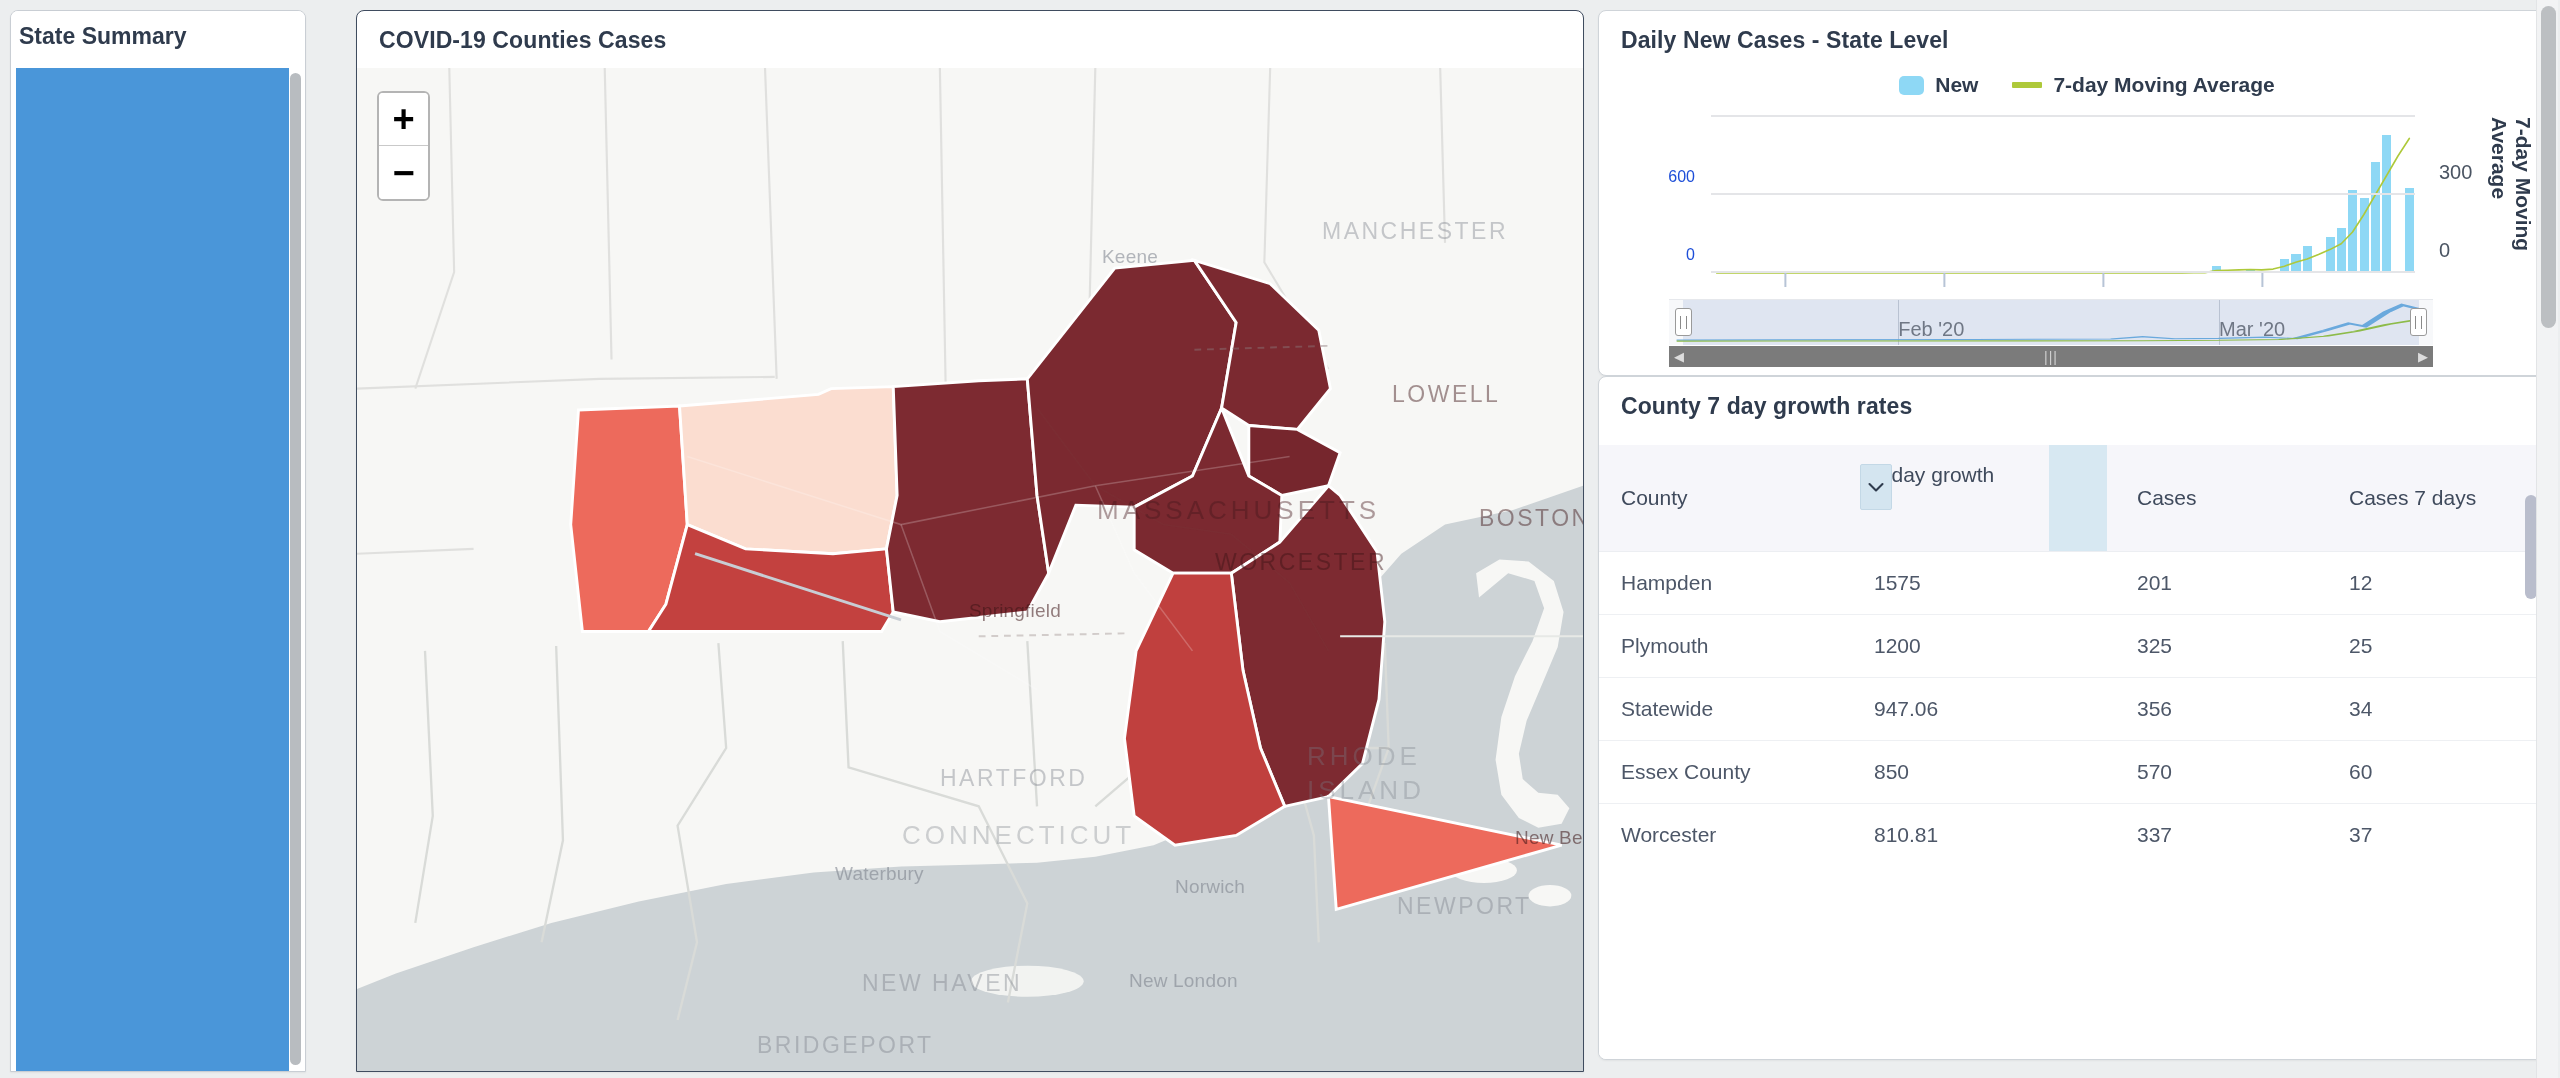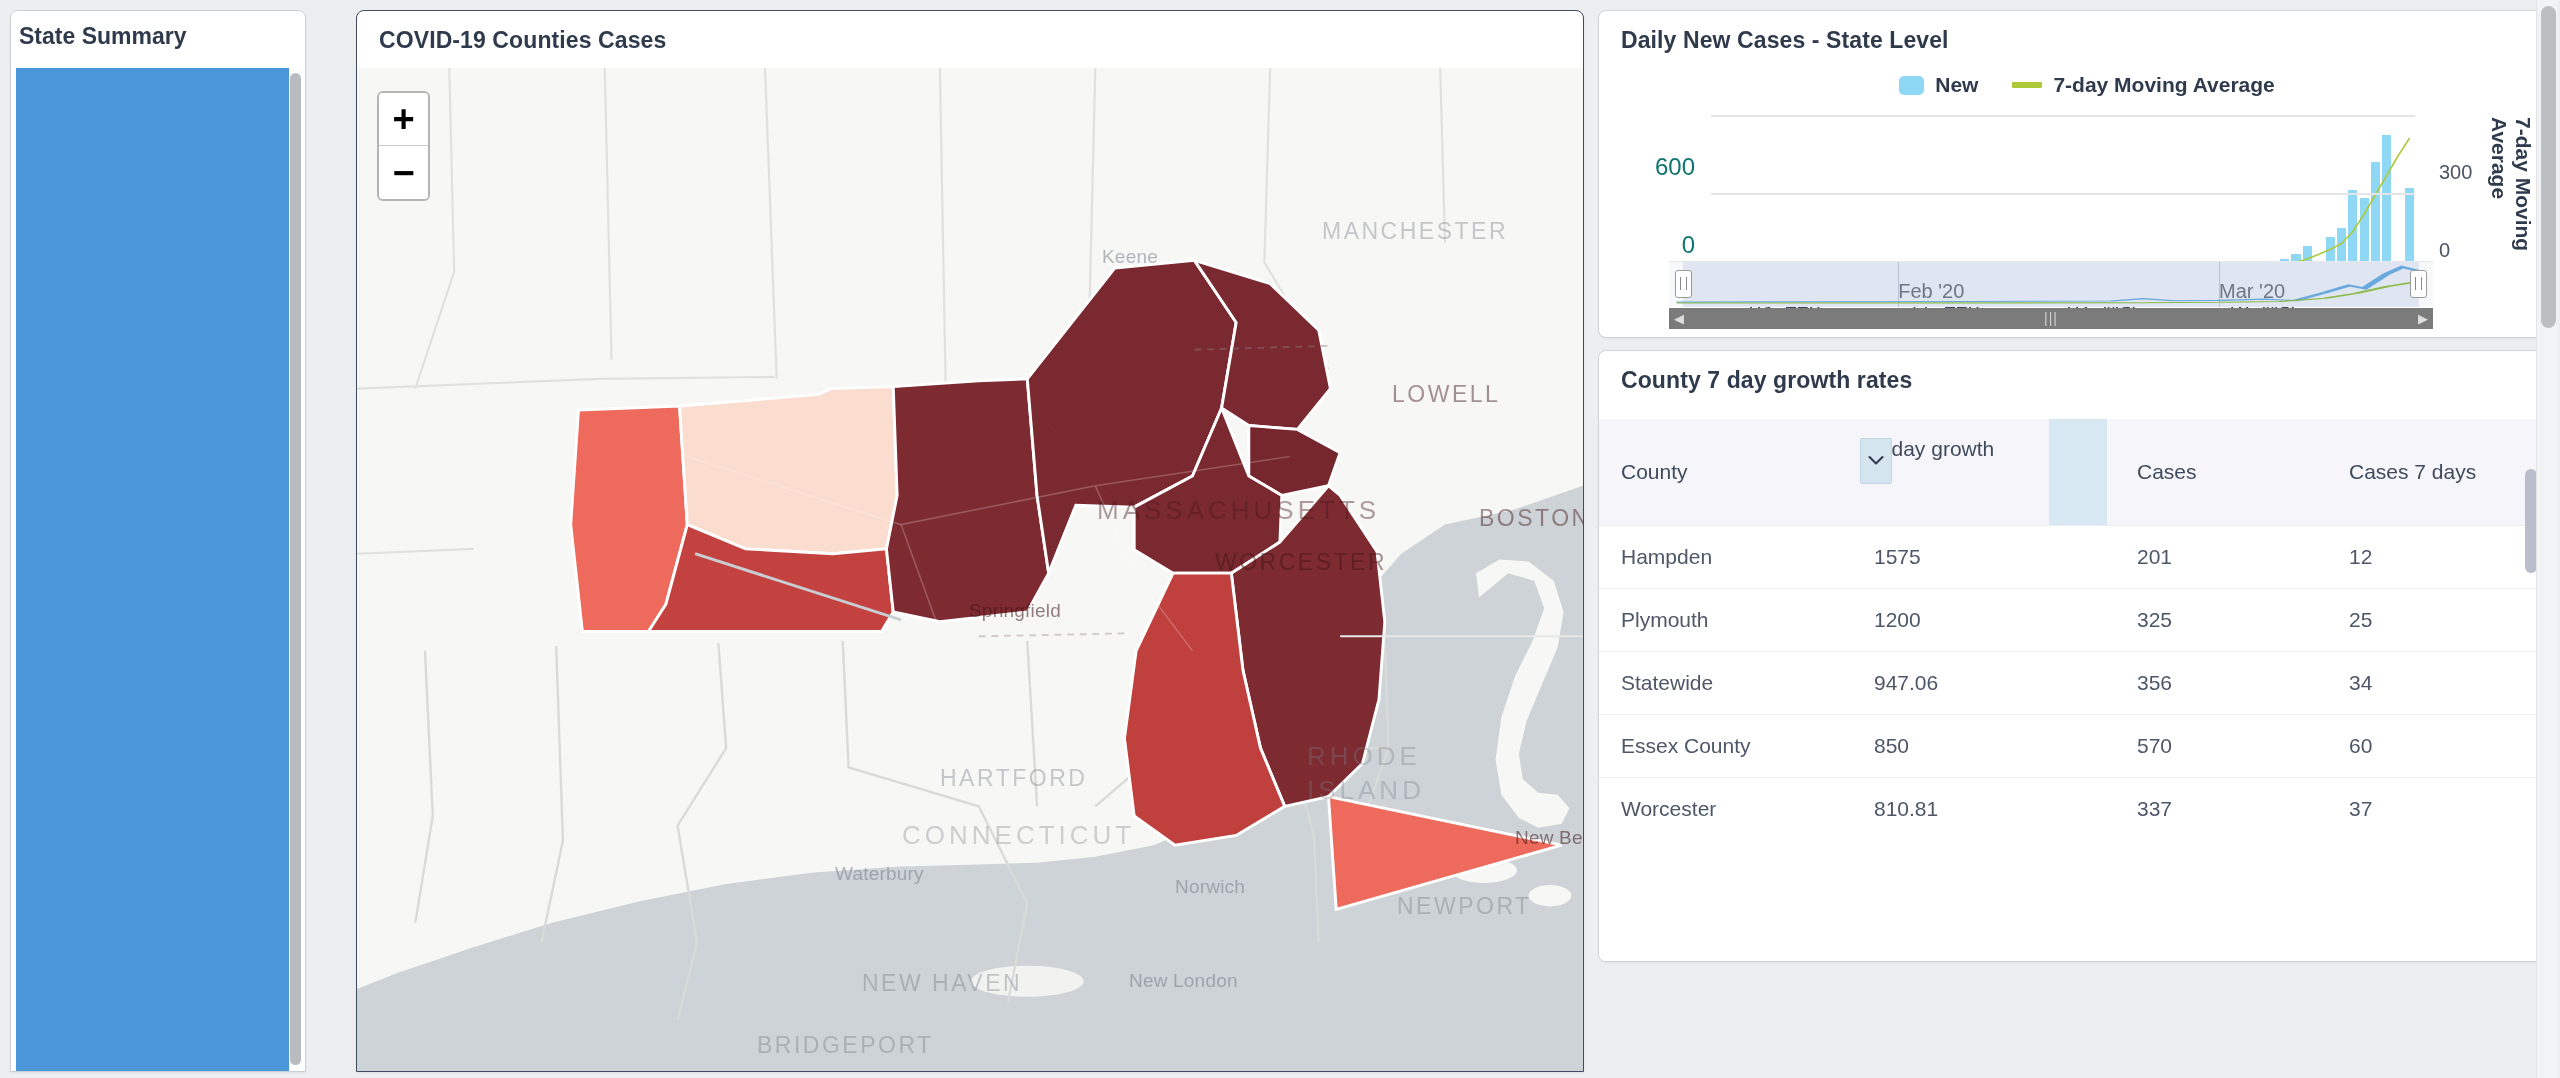--- a/index.html
+++ b/index.html
@@ -213,22 +213,21 @@
     letter-spacing: .2px;
   }
   .lbl-town.on-dark { color: rgba(60,20,22,.55); }
 
   
   .col-right {
     width: 948px;
     flex: 0 0 948px;
     display: flex;
     flex-direction: column;
-    gap: 12px;
-    height: 952px;
+    height: 1062px;
   }
   .chart-card { height: 366px; width: 100%; }
   .table-card { height: 684px; width: 100%; }
 
   .chart-area {
     position: absolute;
     top: 52px; left: 0; right: 0; bottom: 0;
   }
   .legend {
     display: flex;
@@ -278,22 +277,22 @@
     position: absolute;
     left: 0; right: 0;
     bottom: 0;
     height: 2px;
     background: #c7cdd8;
   }
   .ytick {
     position: absolute;
     right: 100%;
     margin-right: 16px;
-    font-size: 24px;
-    color: #0f766e;
+    font-size: 16px;
+    color: #1d4ed8;
     transform: translateY(-50%);
     white-space: nowrap;
   }
   .ytick-r {
     position: absolute;
     left: 100%;
     margin-left: 24px;
     font-size: 20px;
     color: #4b5563;
     transform: translateY(-50%);

